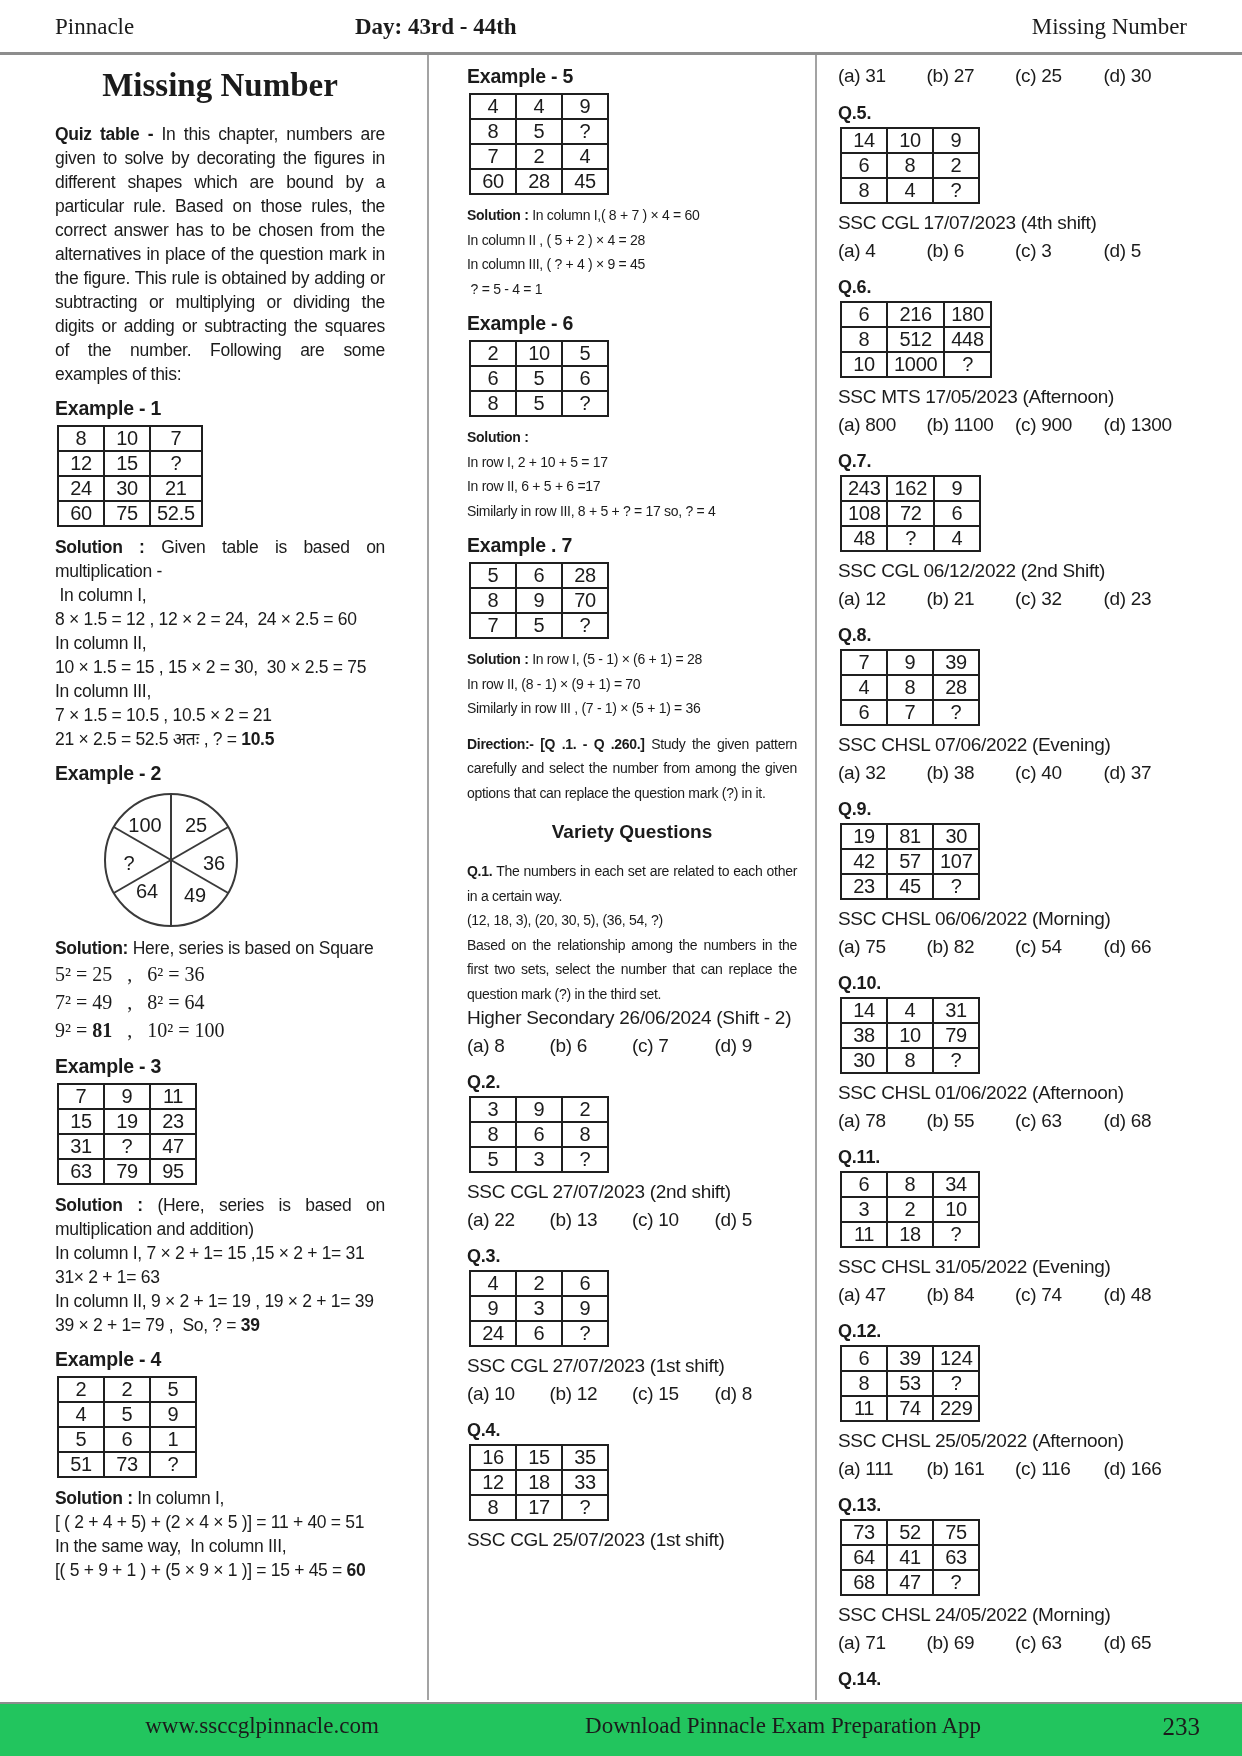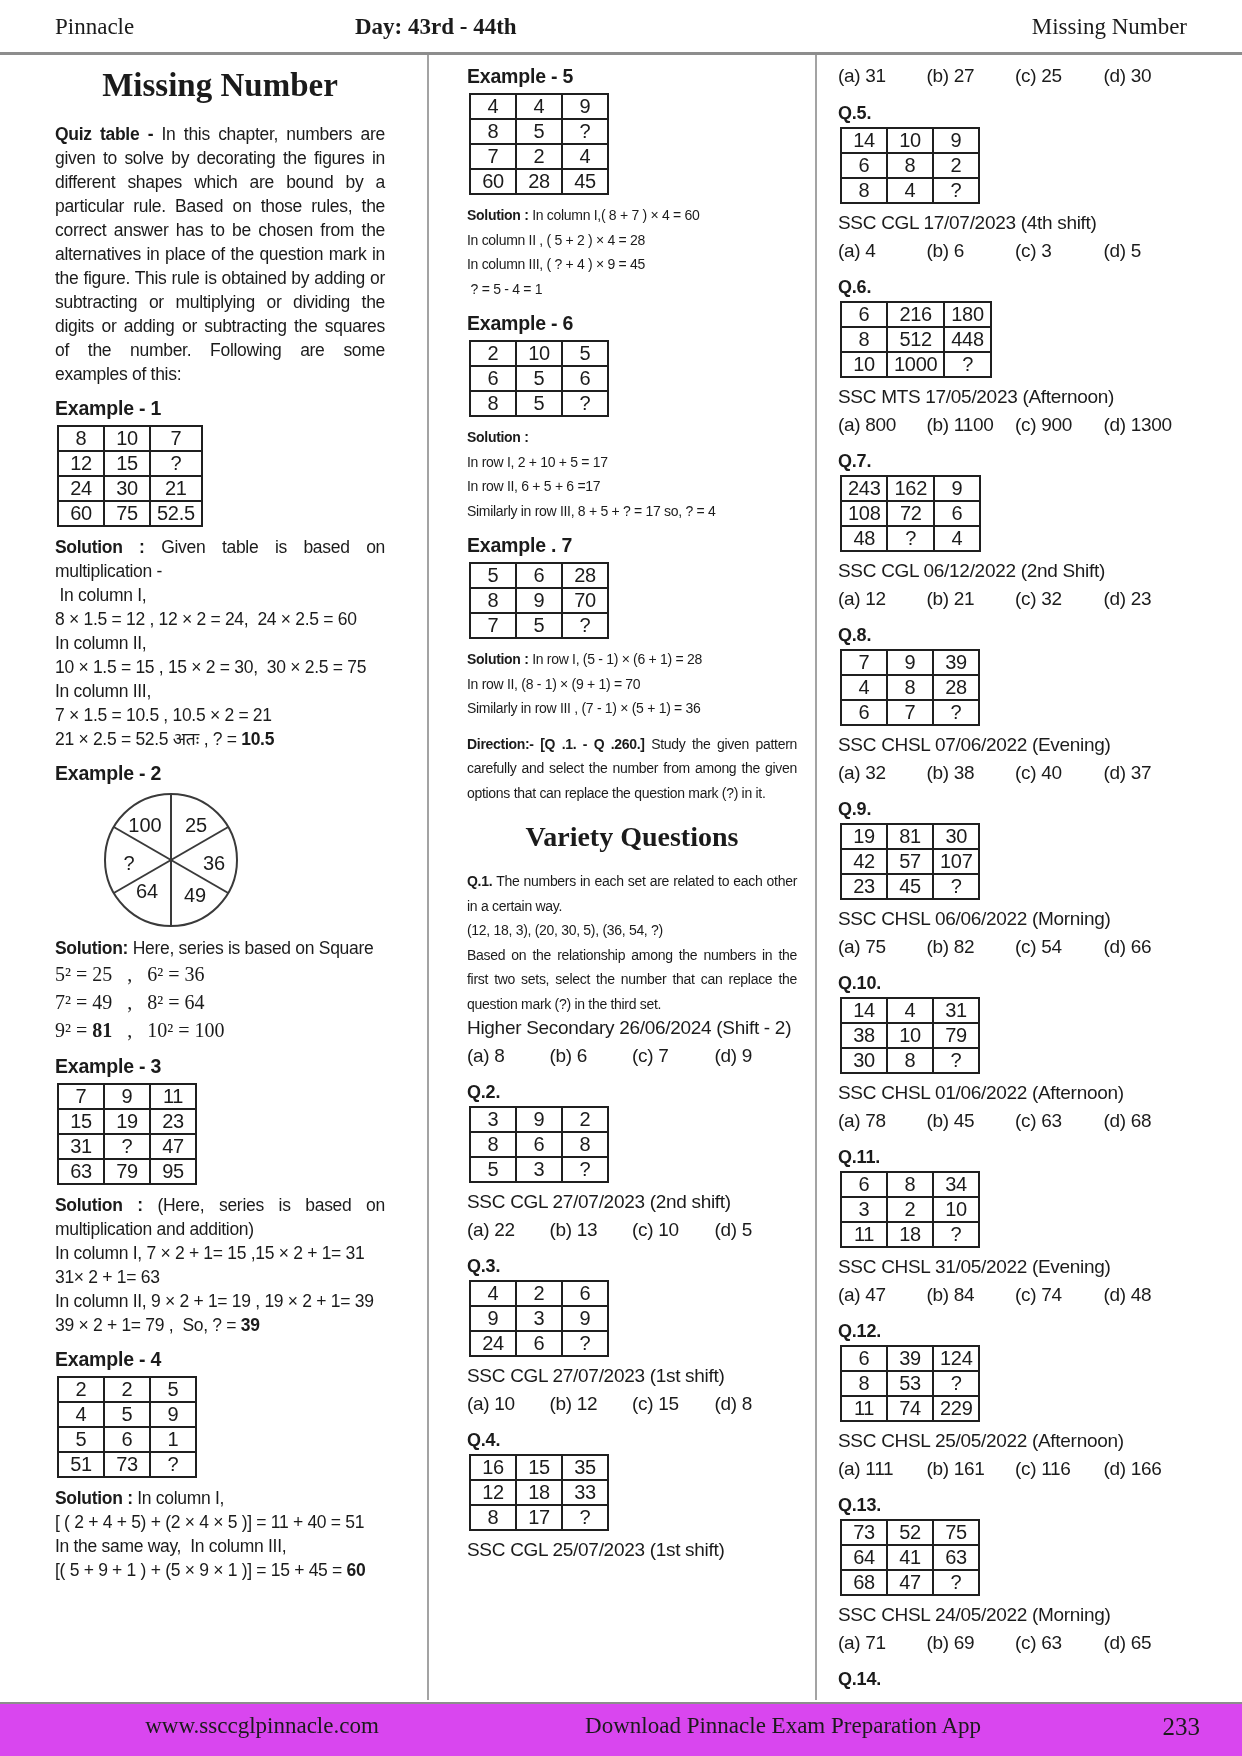--- a/index.html
+++ b/index.html
@@ -28,32 +28,32 @@
   .exblock{margin-bottom:6px}
   .exlabel{font-weight:bold;font-size:19.5px;margin:4px 0 5px;letter-spacing:-0.2px}
   .qtable{border-collapse:collapse;margin:2px 0 8px 2px}
   .qtable td{border:2px solid #1f1f1f;min-width:46px;height:23px;text-align:center;
              font-size:20px;padding:0 6px;letter-spacing:-0.3px}
   .qlabel{font-weight:bold;font-size:18px;margin-bottom:3px;letter-spacing:-0.2px}
   .source{font-size:19px;letter-spacing:-0.3px;margin-top:1px}
   .options{display:flex;font-size:19px;letter-spacing:-0.3px;margin-top:6px}
   .opt{width:25%}
   .qblock{margin-bottom:15px}
-  .vtitle{font-family:Liberation Serif, serif;font-weight:bold;font-size:28px;
+  .vtitle{font-family:Liberation Sans, sans-serif;font-weight:bold;font-size:19px;
           text-align:center;margin:16px 0 16px}
   .mathline{font-family:"Liberation Serif",serif;font-size:20px;line-height:28px;
             white-space:pre-wrap;letter-spacing:0}
   .pie{margin:2px 0 4px 44px;display:block}
   .pieline{stroke:#3a3a3a;stroke-width:2;fill:none}
   .pie text{font-size:20px;fill:#1c1c1c;text-anchor:middle;
             font-family:"Liberation Sans",sans-serif}
   
   .footer{position:absolute;left:0;right:0;bottom:0;height:54px;border-top:2px solid #8d8d8d;
           display:flex;align-items:flex-start;padding:9px 42px 0 42px;
-          font-family:"Liberation Serif",serif;font-size:23px;background:#d946ef}
+          font-family:"Liberation Serif",serif;font-size:23px;background:#22c55e}
   .footer .f-left{width:38%;text-align:center}
   .footer .f-center{flex:1;text-align:center}
   .footer .f-right{width:10%;text-align:right;font-size:25px}
 </style>
 </head>
 <body>
 
 <header class="header">
   <span class="left">Pinnacle</span>
   <span class="center">Day: 43rd - 44th</span>
@@ -569,21 +569,21 @@
               <tr>
                 <td>30</td>
                 <td>8</td>
                 <td>?</td>
               </tr>
             </tbody>
           </table>
           <div class="source">SSC CHSL 01/06/2022 (Afternoon)</div>
           <div class="options">
             <span class="opt">(a) 78</span>
-            <span class="opt">(b) 45</span>
+            <span class="opt">(b) 55</span>
             <span class="opt">(c) 63</span>
             <span class="opt">(d) 68</span>
           </div>
         </section>
         <section class="qblock">
           <div class="qlabel">Q.11.</div>
           <table class="qtable">
             <tbody>
               <tr>
                 <td>6</td>

